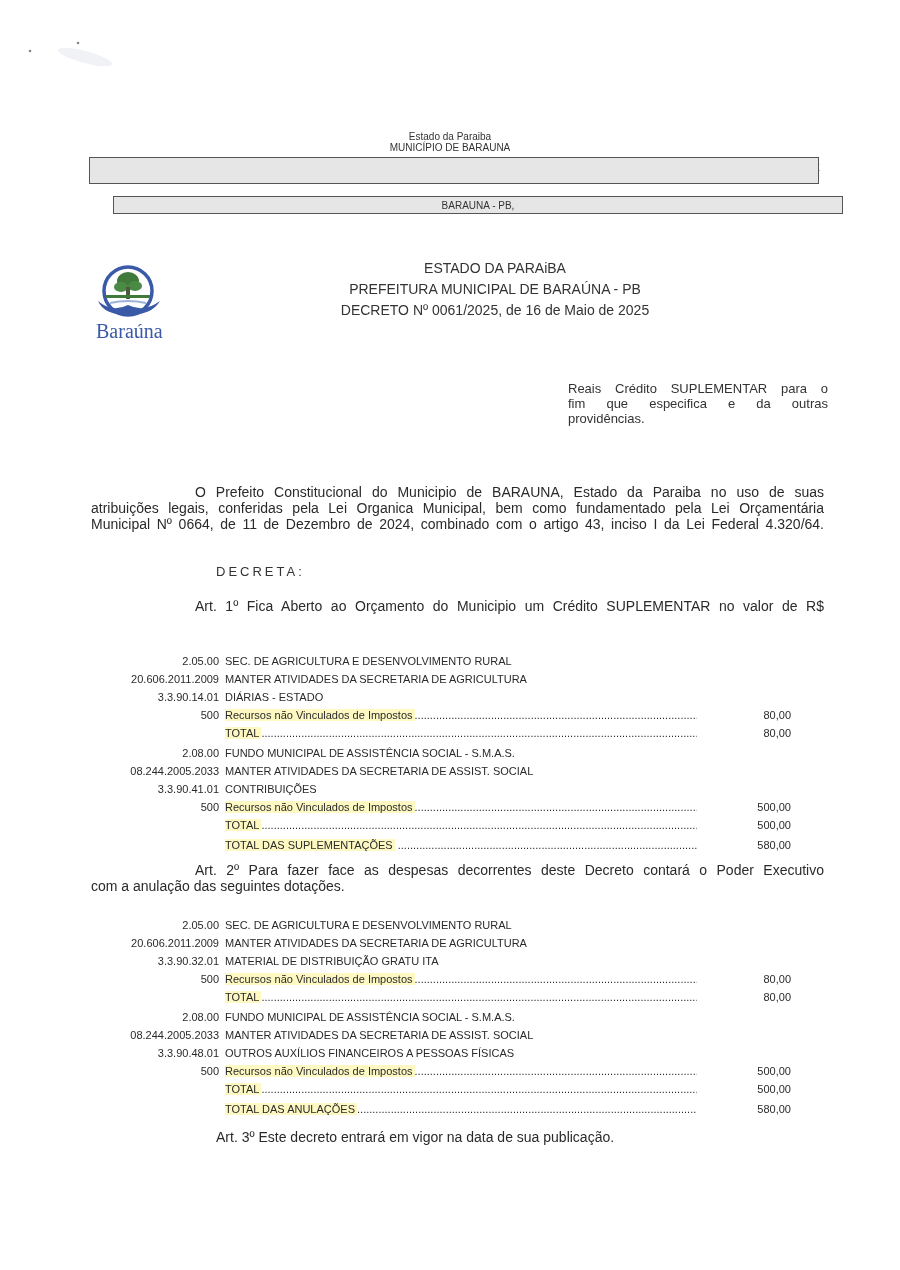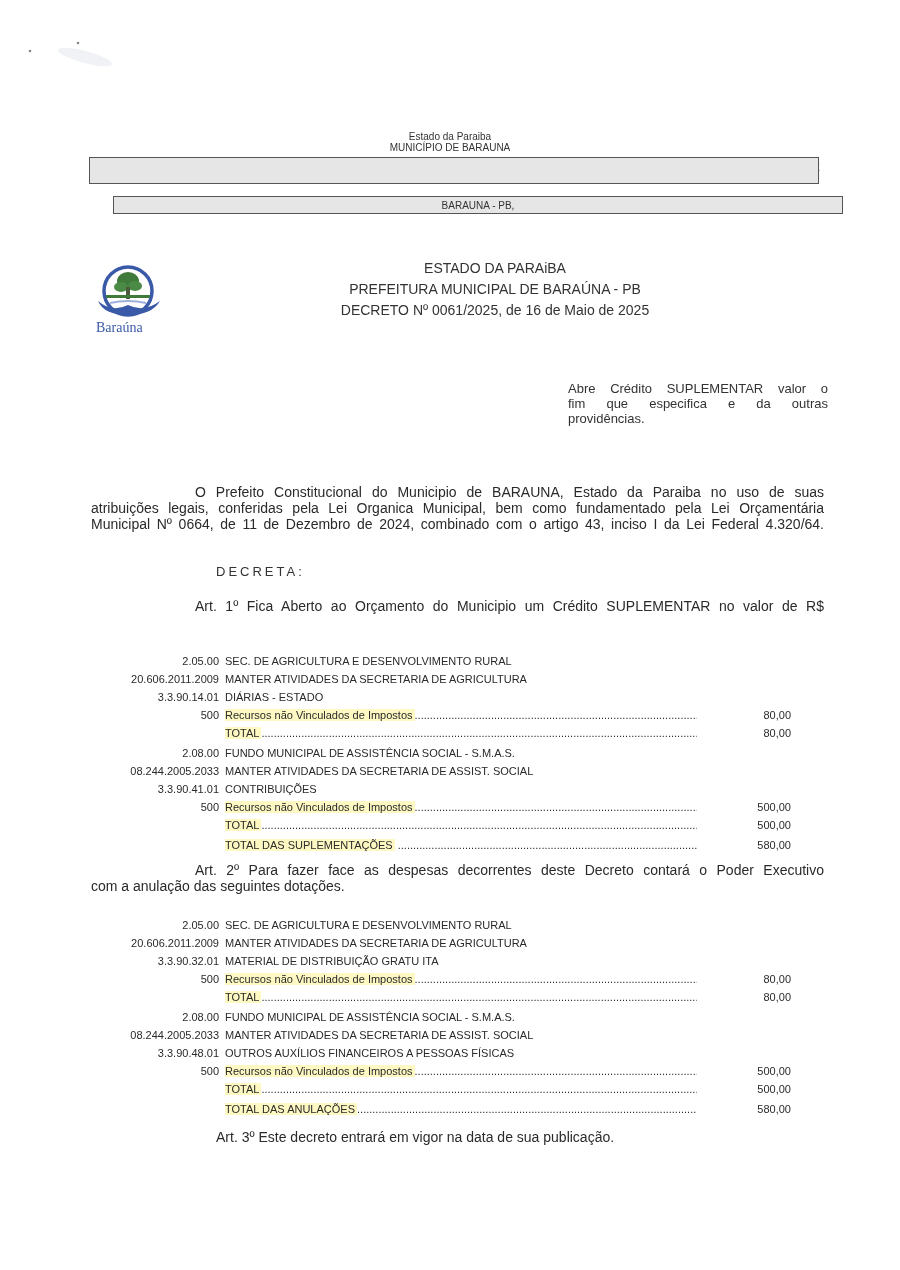--- a/index.html
+++ b/index.html
@@ -11,21 +11,21 @@
     .scan-mark { left: 25px; top: 35px; width: 90px; height: 40px; }
     .hdr-small { left: 300px; width: 300px; text-align: center; font-size: 10px; line-height: 11px; color: #333; }
     .page-num { right: 80px; top: 128px; font-size: 12px; color: #333; margin-top: 32px; }
     .grey-bar {
       left: 89px; width: 730px; background: #e6e6e6;
       border: 1px solid #555; box-sizing: border-box;
     }
     .bar1 { top: 157px; height: 27px; }
     .bar2 { top: 196px; height: 18px; font-size: 10px; text-align: center; line-height: 17px; color: #333; margin-left: 24px; }
     .logo { left: 92px; top: 265px; width: 74px; height: 75px; }
-    .logo-text { font-family: "Liberation Serif", serif; font-size: 14px; color: #3a5aa8; position: absolute; left: 4px; top: 55px; }
+    .logo-text { font-family: "Liberation Serif", serif; font-size: 20px; color: #3a5aa8; position: absolute; left: 4px; top: 55px; }
     .title-block { left: 300px; top: 258px; width: 390px; text-align: center; font-size: 14px; line-height: 21px; color: #333; }
     .ementa { left: 568px; top: 381px; width: 260px; font-size: 13px; line-height: 15px; text-align: justify; text-align-last: left; color: #333; }
     .ementa .just { text-align: justify; text-align-last: justify; }
     .para { left: 91px; width: 733px; font-size: 14px; line-height: 16px; text-align: justify; color: #2a2a2a; }
     .para .l { text-align: justify; text-align-last: justify; }
     .para .last { text-align-last: left; }
     .indent { text-indent: 104px; }
     .decreta { left: 216px; top: 564px; font-size: 13px; letter-spacing: 3px; color: #333; }
     .tbl { left: 91px; width: 740px; font-size: 11px; color: #2a2a2a; }
     .row { position: relative; height: 18px; line-height: 18px; }
@@ -69,21 +69,21 @@
   <span class="logo-text">Baraúna</span>
 </div>
 
 <div class="abs title-block">
   <div>ESTADO  DA PARAiBA</div>
   <div>PREFEITURA MUNICIPAL DE BARAÚNA - PB</div>
   <div>DECRETO Nº 0061/2025, de 16 de Maio de 2025</div>
 </div>
 
 <div class="abs ementa">
-  <div class="just">Abre Crédito SUPLEMENTAR valor o</div>
+  <div class="just">Reais Crédito SUPLEMENTAR para o</div>
   <div class="just">fim que especifica e da outras</div>
   <div>providências.</div>
 </div>
 
 <div class="abs para" style="top:484px;">
   <div class="l indent">O Prefeito Constitucional do Municipio de BARAUNA, Estado da Paraiba no uso de suas</div>
   <div class="l">atribuições legais, conferidas pela Lei Organica Municipal, bem como fundamentado pela Lei Orçamentária</div>
   <div class="l">Municipal Nº 0664, de 11 de Dezembro de 2024, combinado com o artigo 43, inciso I da Lei Federal 4.320/64.</div>
 </div>
 

